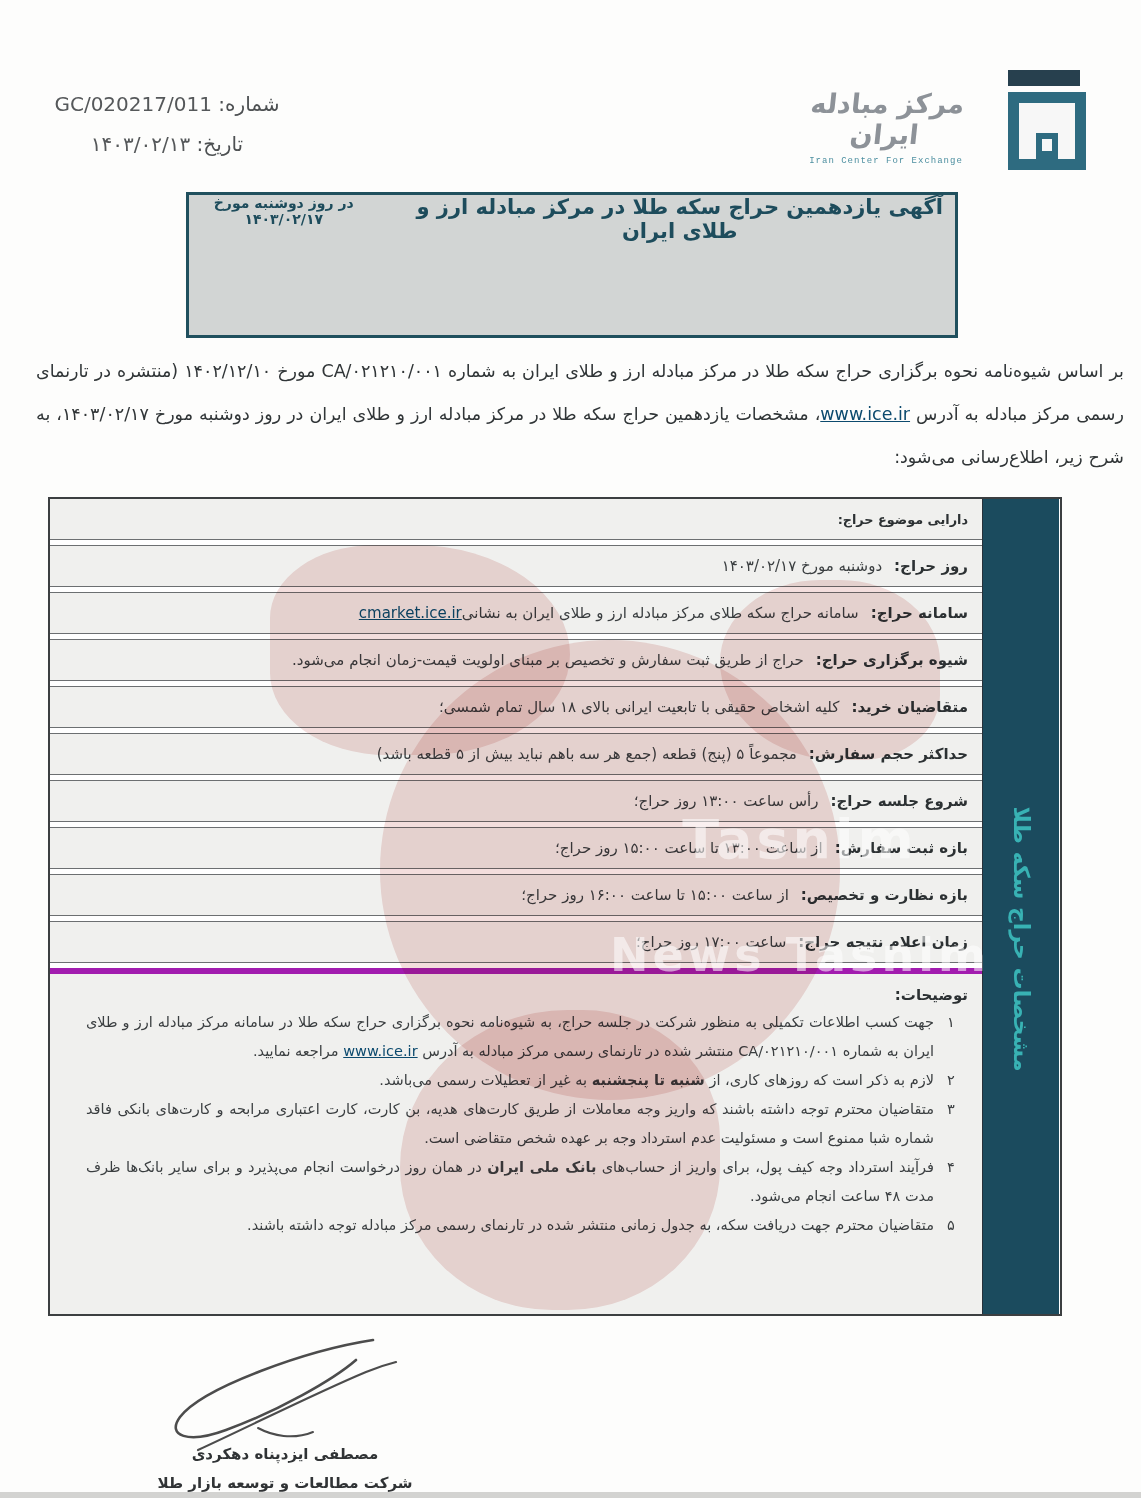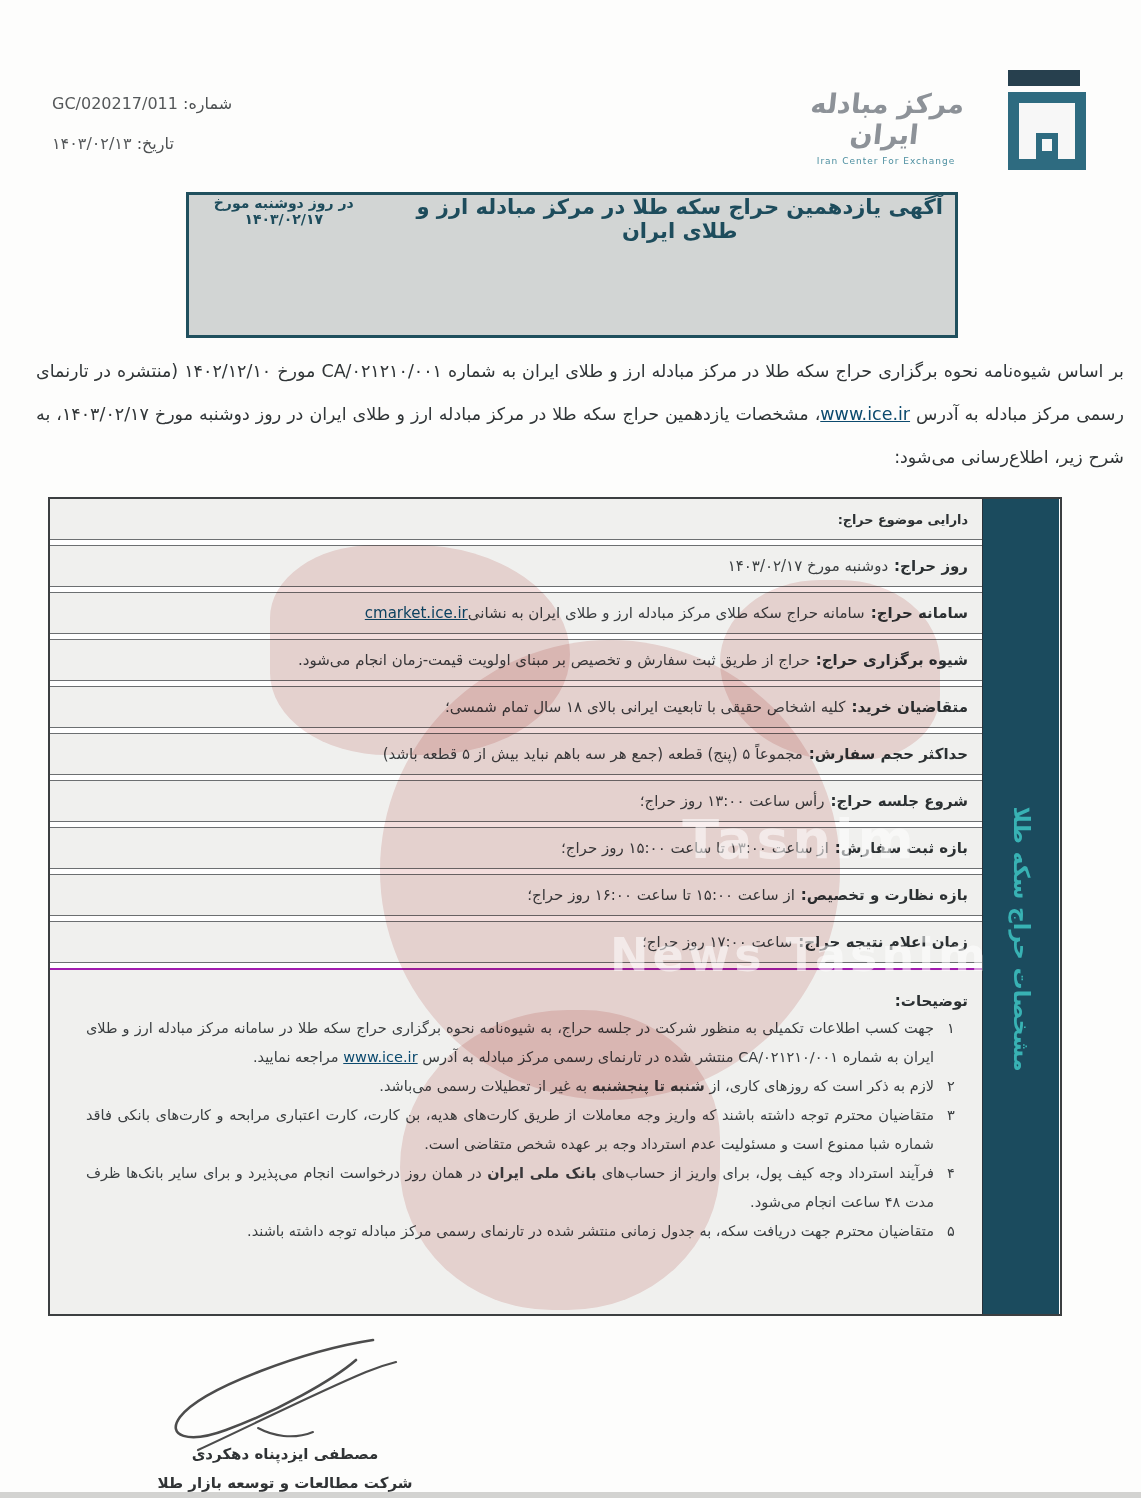--- a/index.html
+++ b/index.html
@@ -4,28 +4,28 @@
 <style>
   html,body{margin:0;padding:0;}
   body{
     width:1141px;height:1498px;position:relative;overflow:hidden;
     background:#fdfdfc;
     font-family:"DejaVu Sans",sans-serif;
     color:#36393b;
   }
   .abs{position:absolute;}
   
-  .meta{left:52px;top:84px;width:230px;direction:rtl;text-align:left;
-        font-size:16px;color:#4d5052;line-height:40px;}
+  .meta{left:52px;top:84px;width:230px;direction:rtl;text-align:center;
+        font-size:20px;color:#4d5052;line-height:40px;}
   .meta .val{direction:ltr;unicode-bidi:embed;color:#55585a;}
   
   .logo-word{left:780px;top:88px;width:212px;text-align:center;direction:rtl;}
   .logo-fa{font-size:27px;color:#8d9298;font-weight:bold;letter-spacing:1px;
            transform:skewX(-6deg);}
-  .logo-en{font-size:9px;color:#4d8fa0;margin-top:6px;letter-spacing:1px;}
+  .logo-en{font-size:9px;color:#4d8fa0;margin-top:6px;letter-spacing:1px;font-family:Liberation Mono, monospace;}
   .logo-icon{left:1008px;top:70px;width:72px;height:88px;}
   .logo-bar{position:absolute;left:0;top:0;width:72px;height:16px;background:#27404e;}
   .logo-sq{position:absolute;left:0;top:22px;width:56px;height:56px;
            border:11px solid #2e6b80;background:#f7f7f7;}
   .logo-sq-in{position:absolute;left:17px;top:30px;width:22px;height:26px;
            background:#2e6b80;}
   .logo-sq-in2{position:absolute;left:6px;top:6px;width:10px;height:12px;background:#f7f7f7;}
   
   .title-box{left:186px;top:192px;width:766px;height:140px;
              background:#d2d5d4;border:3px solid #20505e;
@@ -42,24 +42,24 @@
               border:2px solid #3c3f41;background:#ffffff;display:flex;direction:ltr;}
   .rows-col{width:932px;display:flex;flex-direction:column;gap:5px;padding:0;}
   .sidebar{width:76px;background:#1b4b5e;position:relative;border-left:1px solid #27313a;}
   .sidebar-text{position:absolute;top:54%;left:50%;
                 transform:translate(-50%,-50%) rotate(90deg);
                 white-space:nowrap;font-size:22px;font-weight:bold;color:#38b2b4;
                 letter-spacing:2px;direction:rtl;}
   .trow{background:#f0f0ee;border-top:1px solid #6c6f71;border-bottom:1px solid #6c6f71;
         flex:0 0 40px;display:flex;align-items:center;direction:rtl;
         padding:0 14px;font-size:15px;color:#3a3e40;}
-  .trow .lbl{font-weight:bold;color:#2c3133;margin-left:6px;white-space:nowrap;}
+  .trow .lbl{font-weight:bold;color:#2c3133;margin-left:12px;white-space:nowrap;}
   .trow-small{font-size:12.8px;}
-  .notes-row{background:#f0f0ee;border-top:2px solid #a21caf;flex:1 1 auto;
-             direction:rtl;padding:18px 14px 8px 10px;font-size:14.5px;color:#3a3e40;}
+  .notes-row{background:#f0f0ee;border-top:6px solid #a21caf;flex:1 1 auto;
+             direction:rtl;padding:8px 14px 8px 10px;font-size:14.5px;color:#3a3e40;}
   .notes-title{font-weight:bold;color:#2c3133;font-size:15px;line-height:26px;}
   .note-item{display:flex;direction:rtl;line-height:29px;text-align:justify;
              padding-left:26px;}
   .note-num{flex:0 0 34px;text-align:center;color:#3a3e40;}
   .note-text{flex:1 1 auto;}
   .bold{font-weight:bold;}
   
   .wm{pointer-events:none;}
   .wm-blob{position:absolute;border-radius:50%;background:#f3dedd;mix-blend-mode:multiply;}
   .wm-b1{left:270px;top:545px;width:300px;height:210px;border-radius:40% 60% 55% 45%;}

